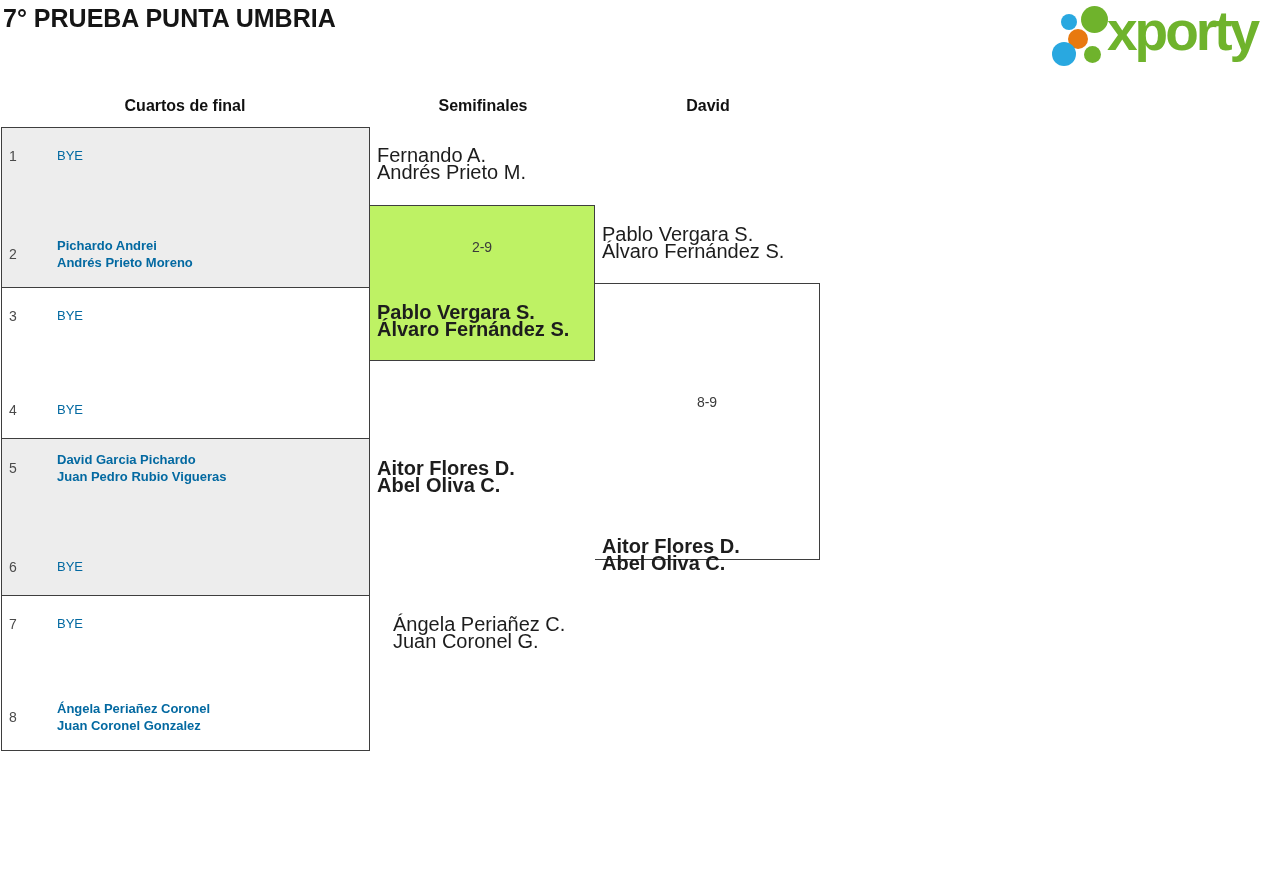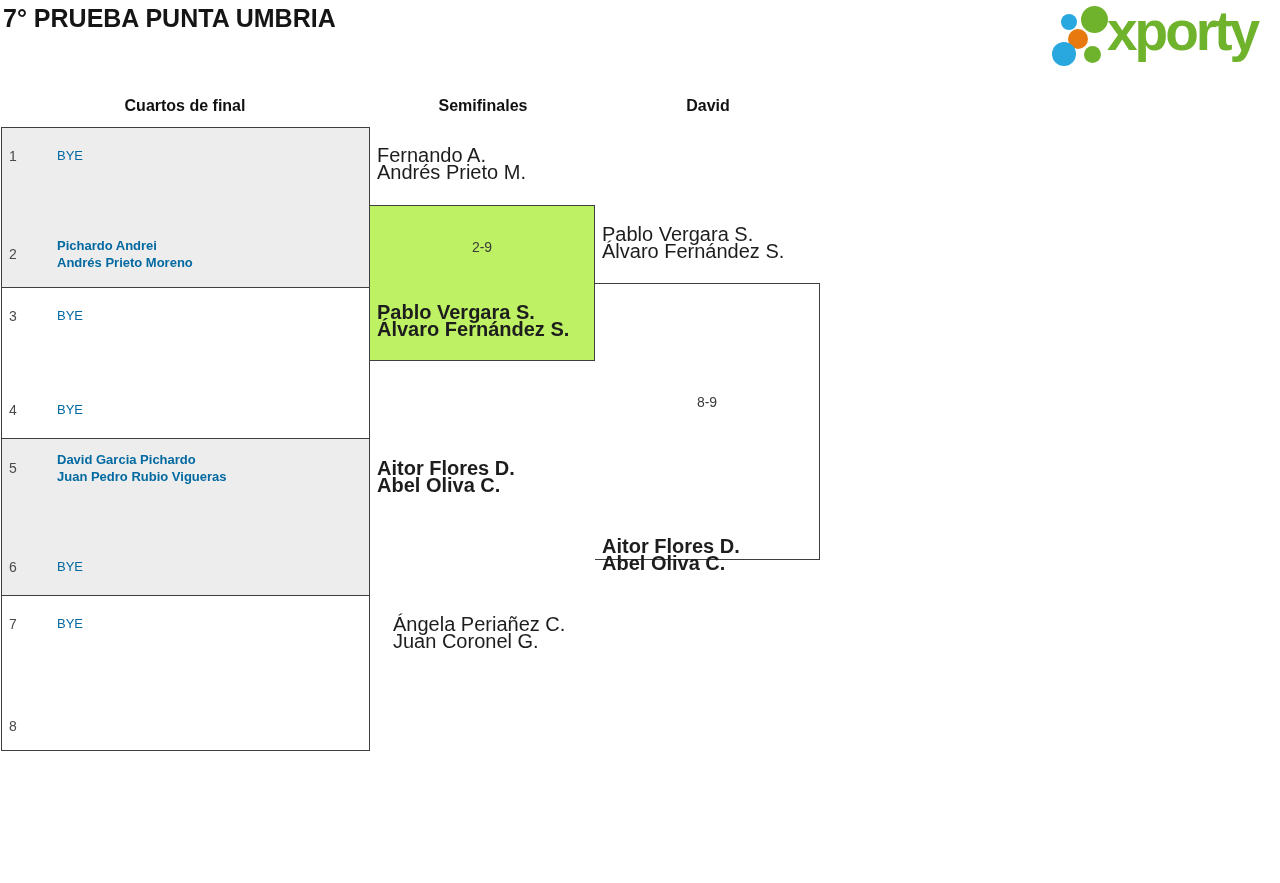--- a/index.html
+++ b/index.html
@@ -142,20 +142,24 @@
   <div class="match qf qf4">
     <div class="slot slot-top">
       <span class="seed">7</span>
       <span class="names">
         <span class="name-line">BYE</span>
 
       </span>
     </div>
     <div class="slot slot-bottom">
       <span class="seed">8</span>
+      <span class="names winner">
+        <span class="name-line">Ángela Periañez Coronel</span>
+        <span class="name-line">Juan Coronel Gonzalez</span>
+      </span>
     </div>
   </div>
 
   <div class="match sf sf1">
     <div class="score">2-9</div>
   </div>
 
   <div class="match final-box">
     <div class="score">8-9</div>
   </div>

